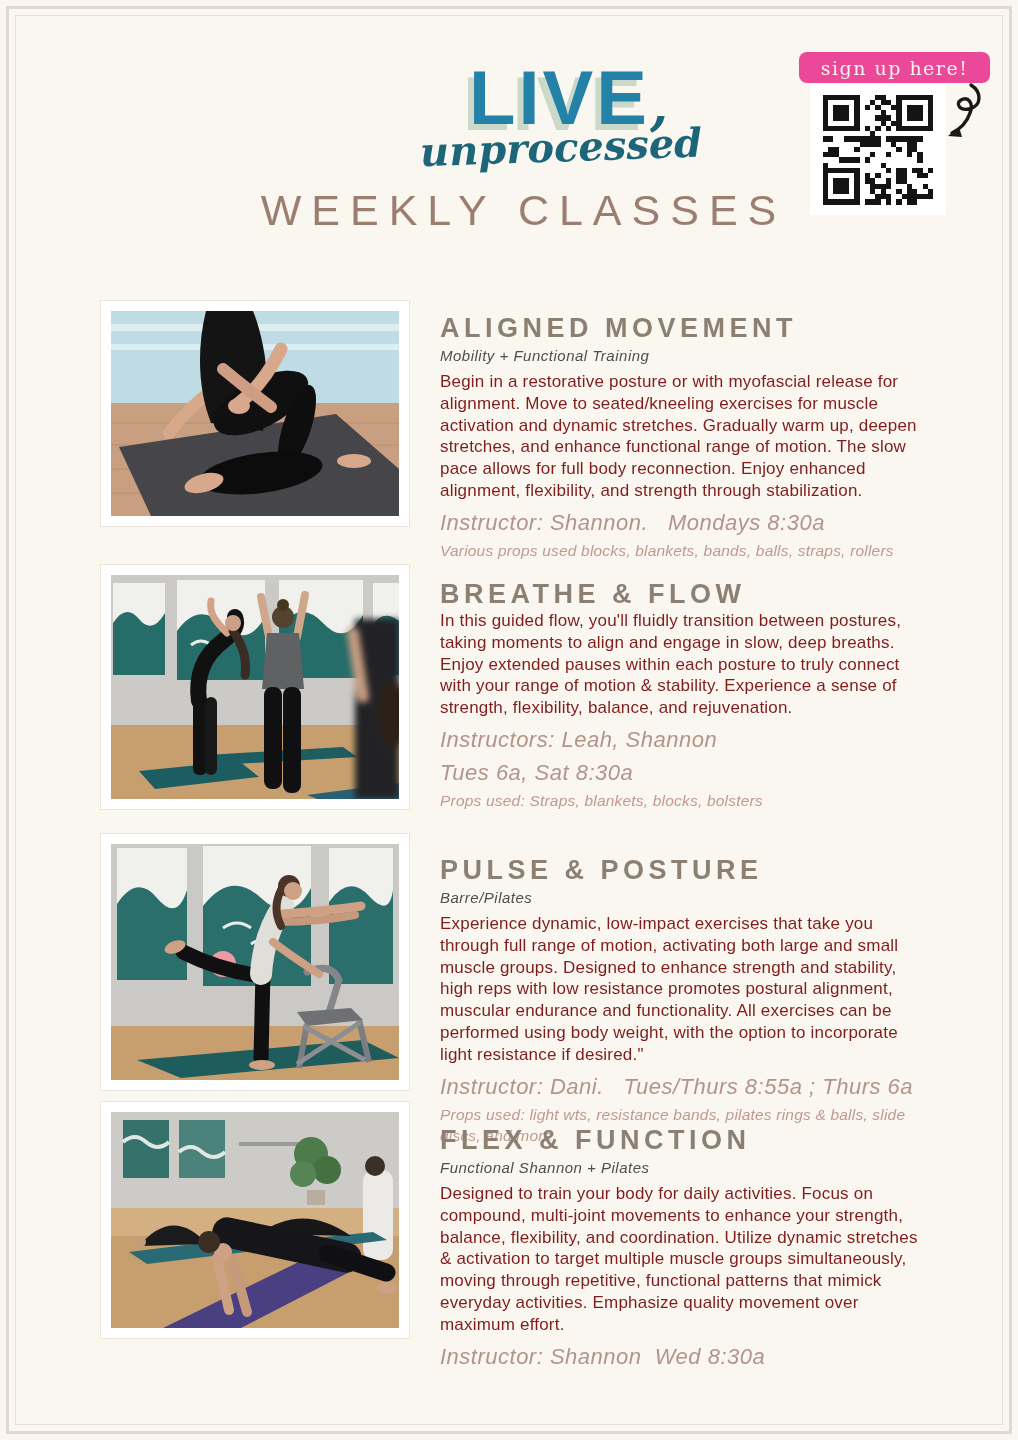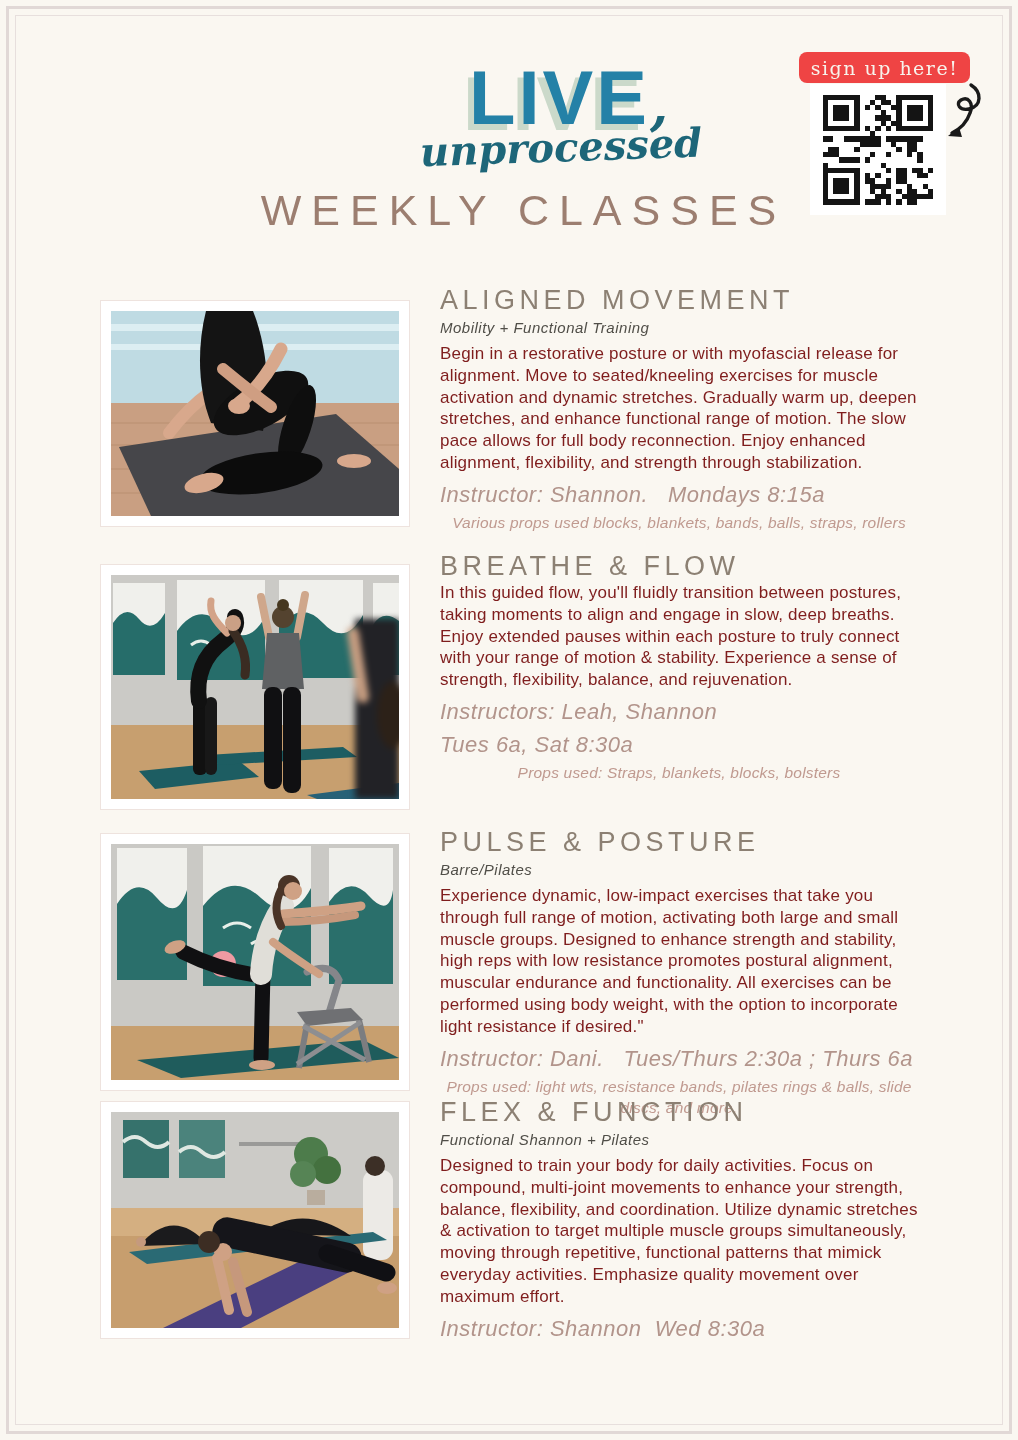--- a/index.html
+++ b/index.html
@@ -14,41 +14,41 @@
                color:#2481a7; letter-spacing:3px; text-shadow:-6px 6px 0 #cbd9ca; }
   .logo-comma { font-family:"DejaVu Serif",serif; font-style:italic; font-weight:700; font-size:52px;
                 color:#1d6679; text-shadow:none; letter-spacing:0; }
   .logo-script { font-family:"DejaVu Serif",serif; font-style:italic; font-weight:700; font-size:40px;
                  color:#1d6679; margin-top:-12px; margin-left:52px; transform:rotate(-2deg); }
 
   .page-title { position:absolute; left:0; top:186px; width:1018px; text-align:center;
                 font-size:43px; font-weight:500; letter-spacing:10px; color:#9c7e70;padding-left:29px; }
 
   
-  .signup-badge { position:absolute; left:799px; top:52px; width:171px; height:31px; background:#ef4444;
+  .signup-badge { position:absolute; left:799px; top:52px; width:191px; height:31px; background:#ec4899;
                   border-radius:8px; display:flex; align-items:center; justify-content:center; cursor:pointer; }
   .signup-badge span { font-family:"DejaVu Serif",serif; font-size:19px; color:#f7f3ec; letter-spacing:1.5px; }
   .qr-card { position:absolute; left:810px; top:84px; width:136px; height:131px; background:#ffffff;
              display:flex; align-items:center; justify-content:center; }
   .qr { display:grid; grid-template-columns:repeat(21,1fr); grid-template-rows:repeat(21,1fr);
         width:110px; height:110px; }
   .qr div.on { background:#141414; }
   .arrow { position:absolute; left:938px; top:80px; }
 
   
   .row { position:absolute; left:100px; width:818px; }
   .photo-card { position:absolute; left:0; background:#ffffff; border:1px solid #eee3de; padding:10px; }
   .photo-img { display:block; background:#ddd; }
   .text { position:absolute; left:340px; top:0; width:478px; }
-  .class-name { font-size:27px; font-weight:400; letter-spacing:4.5px; color:#8c8073; line-height:1.1; }
+  .class-name { font-size:27px; font-weight:700; letter-spacing:4.5px; color:#8c8073; line-height:1.1;margin-top:28px; }
   .class-subtitle { font-style:italic; font-size:15px; color:#504e48; margin:3px 0 7px 0; letter-spacing:0.5px; }
   .class-desc { font-size:17px; line-height:1.29; color:#7f1d1d; margin-bottom:4px; letter-spacing:0.2px; }
   .class-schedule { font-style:italic; font-size:22px; color:#b2948b; line-height:1.5; white-space:pre-wrap;
                     margin-bottom:2px; letter-spacing:0.5px; }
-  .class-props { font-style:italic; font-size:15.5px; color:#c09a90; line-height:1.35; letter-spacing:0.2px;text-align:center; }
+  .class-props { font-style:italic; font-size:15.5px; color:#c09a90; line-height:1.35; letter-spacing:0.2px; }
 </style>
 </head>
 <body>
 
 <div class="page">
   <div class="frame-outer"></div>
   <div class="frame-inner"></div>
 
   <div class="logo">
     <div class="logo-live"><span>LIVE</span><span class="logo-comma">,</span></div>
@@ -530,21 +530,21 @@
         <ellipse cx="93" cy="172" rx="20" ry="9" fill="#d8a88c" transform="rotate(-15 93 172)"></ellipse>
         <path d="M170,38 Q152,74 128,92" stroke="#d8a88c" stroke-width="13" fill="none" stroke-linecap="round"></path>
         <path d="M112,58 Q136,78 160,96" stroke="#cf9e82" stroke-width="12" fill="none" stroke-linecap="round"></path>
         <ellipse cx="128" cy="95" rx="11" ry="8" fill="#d8a88c"></ellipse>
       </svg>
     </div>
     <div class="text">
       <div class="class-name">ALIGNED MOVEMENT</div>
       <div class="class-subtitle">Mobility + Functional Training</div>
       <div class="class-desc">Begin in a restorative posture or with myofascial release for alignment. Move to seated/kneeling exercises for muscle activation and dynamic stretches. Gradually warm up, deepen stretches, and enhance functional range of motion. The slow pace allows for full body reconnection. Enjoy enhanced alignment, flexibility, and strength through stabilization.</div>
-      <div class="class-schedule">Instructor: Shannon.   Mondays 8:15a</div>
+      <div class="class-schedule">Instructor: Shannon.   Mondays 8:30a</div>
       <div class="class-props">Various props used blocks, blankets, bands, balls, straps, rollers</div>
     </div>
   </div>
 
   <div class="row" style="top:552px;">
     <div class="photo-card" style="top:12px;">
       <svg class="photo-img" width="288" height="224" viewBox="0 0 288 224" aria-label="yoga class standing with arms raised in front of wave paintings">
         <rect width="288" height="150" fill="#cbcac6"></rect>
         <g>
           <rect x="2" y="8" width="52" height="92" fill="#f0f0ec"></rect>
@@ -628,21 +628,21 @@
         <path d="M170,78 C198,78 222,75 244,71" stroke="#c6987c" stroke-width="8" stroke-linecap="round"></path>
         <circle cx="178" cy="42" r="11" fill="#4a3427"></circle>
         <path d="M170,46 C164,58 164,70 170,82" stroke="#4a3427" stroke-width="8" fill="none" stroke-linecap="round"></path>
         <circle cx="182" cy="47" r="9" fill="#cfa184"></circle>
       </svg>
     </div>
     <div class="text">
       <div class="class-name">PULSE &amp; POSTURE</div>
       <div class="class-subtitle">Barre/Pilates</div>
       <div class="class-desc">Experience dynamic, low-impact exercises that take you through full range of motion, activating both large and small muscle groups. Designed to enhance strength and stability, high reps with low resistance promotes postural alignment, muscular endurance and functionality. All exercises can be performed using body weight, with the option to incorporate light resistance if desired."</div>
-      <div class="class-schedule">Instructor: Dani.   Tues/Thurs 2:30a ; Thurs 6a</div>
+      <div class="class-schedule">Instructor: Dani.   Tues/Thurs 8:55a ; Thurs 6a</div>
       <div class="class-props">Props used: light wts, resistance bands, pilates rings &amp; balls, slide discs, and more.</div>
     </div>
   </div>
 
   <div class="row" style="top:1098px;">
     <div class="photo-card" style="top:3px;">
       <svg class="photo-img" width="288" height="216" viewBox="0 0 288 216" aria-label="class holding plank pose on purple and teal mats">
         <rect width="288" height="96" fill="#cccbc7"></rect>
         <rect x="12" y="8" width="46" height="58" fill="#36726c"></rect>
         <path d="M12,30 q12,-10 23,0 q12,10 23,0" stroke="#dfe8e2" stroke-width="4" fill="none"></path>

